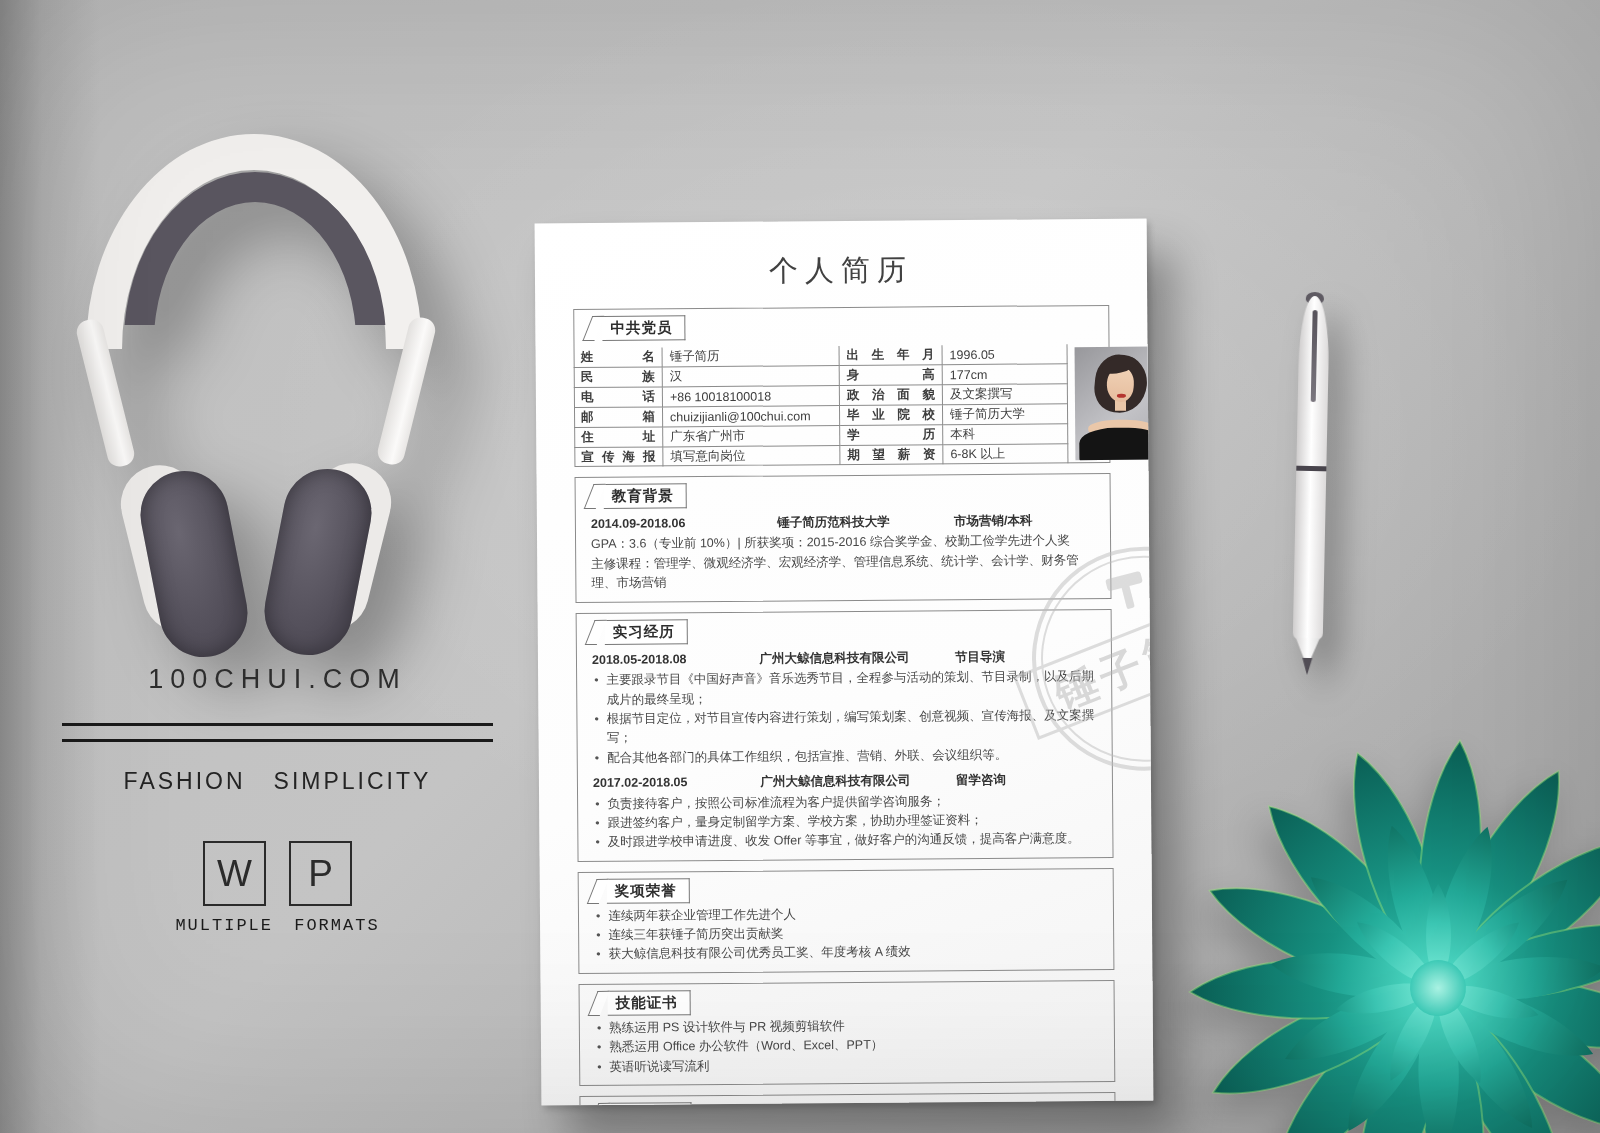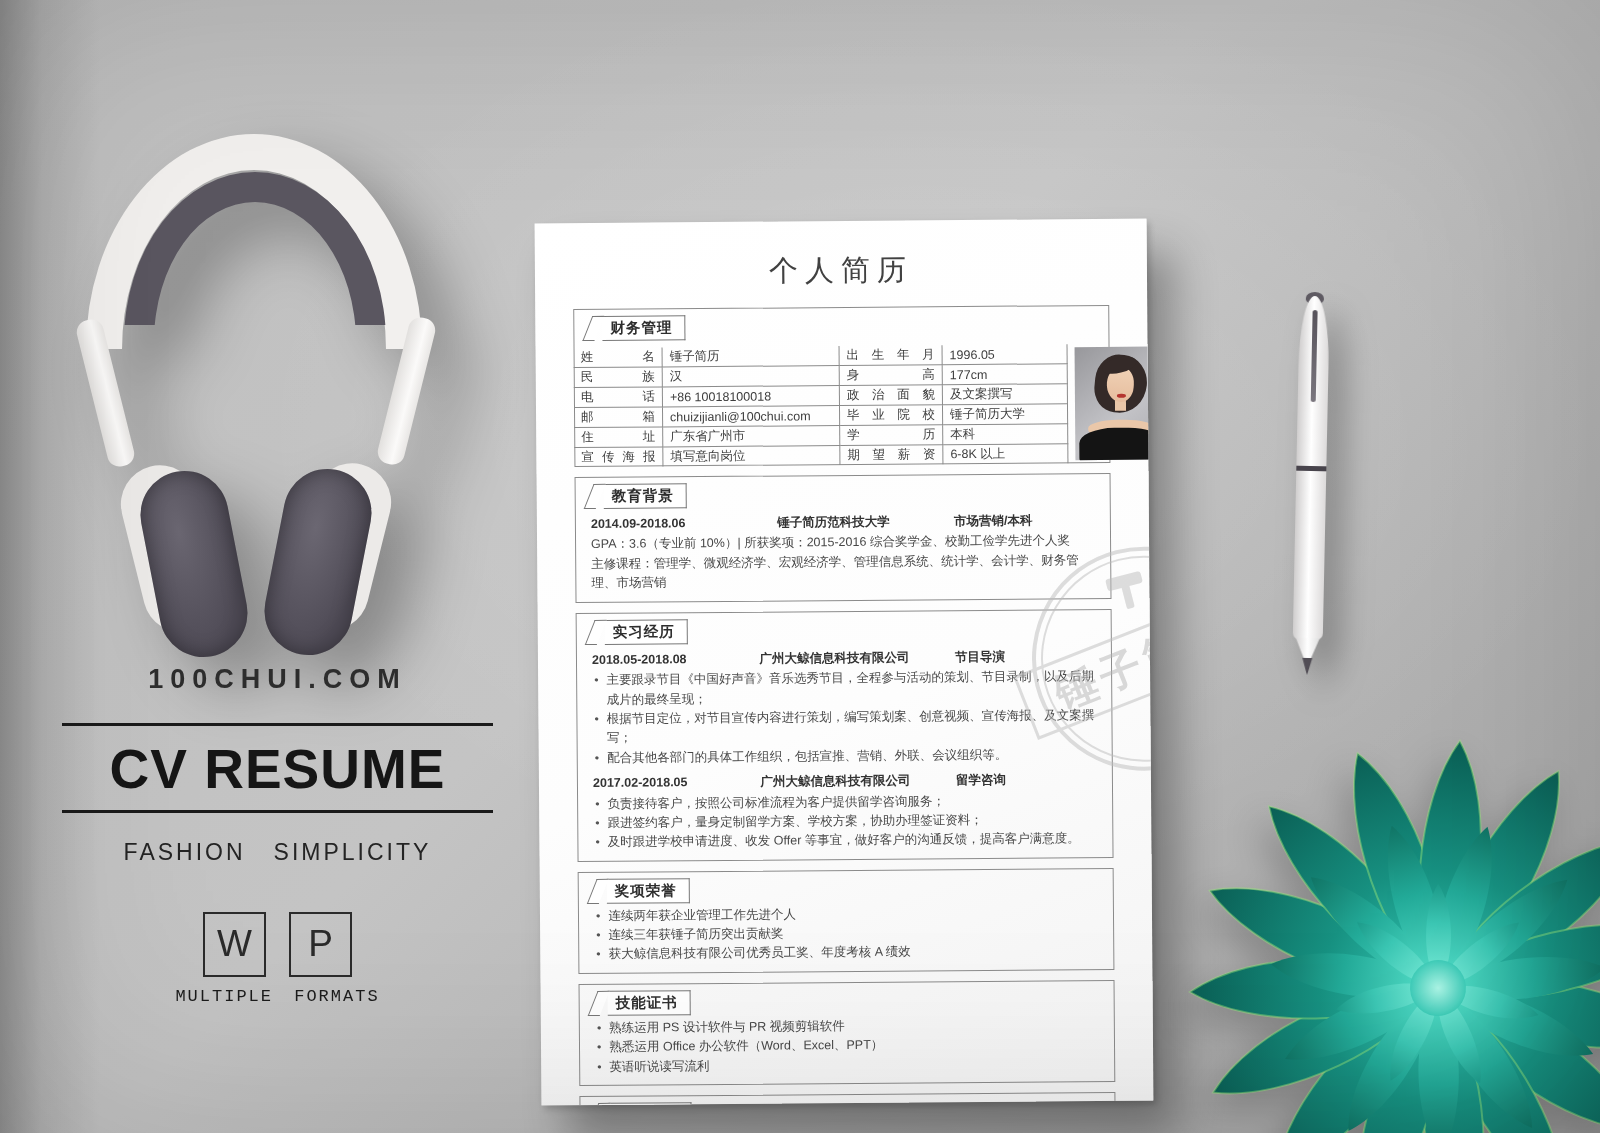--- a/index.html
+++ b/index.html
@@ -21,21 +21,21 @@
   .hp-arm.r{right:26px;top:198px;transform:rotate(14deg);}
   .hp-yoke{position:absolute;width:78px;height:170px;background:#eceae8;border-radius:40px;}
   .hp-yoke.l{left:66px;top:346px;transform:rotate(-14deg);}
   .hp-yoke.r{right:66px;top:344px;transform:rotate(14deg);}
   .hp-cup{position:absolute;width:88px;height:188px;border-radius:46px;background:radial-gradient(ellipse at 40% 32%,#6b6772,#4e4a55 72%);box-shadow:inset 0 0 20px rgba(0,0,0,0.35);}
   .hp-cup.l{left:84px;top:352px;transform:rotate(-11deg);}
   .hp-cup.r{right:84px;top:350px;transform:rotate(11deg);}
 
   
   .brand{position:absolute;left:62px;top:664px;width:431px;text-align:center;color:#222;}
-  .brand .site{font-size:27px;letter-spacing:7px;font-weight:700;color:#2d2d2d;margin-bottom:28px;}
+  .brand .site{font-size:27px;letter-spacing:7px;font-weight:400;color:#2d2d2d;margin-bottom:28px;}
   .brand .rule{height:3px;background:#1a1a1a;margin-bottom:13px;}
   .brand .cv{font-size:55px;font-weight:800;letter-spacing:1px;color:#161616;line-height:1.1;margin-bottom:10px;}
   .brand .tagline{display:flex;justify-content:center;gap:28px;font-size:23px;letter-spacing:3px;font-weight:500;color:#242424;margin:26px 0 46px;}
   .brand .badges{display:flex;justify-content:center;gap:23px;margin-bottom:10px;}
   .brand .badge{width:59px;height:61px;border:2px solid #2b2b2b;display:flex;align-items:center;justify-content:center;font-size:37px;color:#2b2b2b;}
   .brand .formats{font-size:17px;letter-spacing:2px;word-spacing:9px;font-weight:500;color:#1b1b1b;font-family:Liberation Mono, monospace;}
 
   
   .pen{position:absolute;left:1294px;top:292px;width:34px;height:384px;transform:rotate(1.2deg);filter:drop-shadow(16px 20px 16px rgba(0,0,0,0.30));}
   .pen-cap-top{position:absolute;top:0;left:8px;width:18px;height:12px;background:#5e5a62;border-radius:50% 50% 40% 40%;}
@@ -64,21 +64,21 @@
   .hs{flex:1;text-align:center;}
   .hm{width:168px;padding-left:26px;box-sizing:border-box;}
   .line{line-height:1.56;}
   .bullet{display:flex;line-height:1.55;}
   .bullet::before{content:"•";margin:0 8px 0 2px;color:#555;}
   .job2{margin-top:6px;}
 
   
   table.basic{width:calc(100% + 2px);margin:5px -1px -1px -1px;border-collapse:collapse;border-style:hidden;table-layout:fixed;}
   table.basic td{border:1px solid #8b8b8b;height:19px;padding:0 7px;font-size:12.5px;color:#3d3d3d;overflow:hidden;white-space:nowrap;}
-  td.lab{font-weight:400;text-align:justify;text-align-last:justify;color:#2f2f2f;}
+  td.lab{font-weight:700;text-align:justify;text-align-last:justify;color:#2f2f2f;}
   .w-lab1{width:74px;}  .w-val1{width:162px;}
   .w-lab2{width:88px;}  .w-val2{width:110px;}
   .w-photo{width:96px;}
   td.photo-cell{padding:2px;}
   .photo{position:relative;width:100%;height:113px;overflow:hidden;background:linear-gradient(140deg,#97979b 0%,#c3c3c7 55%,#a7a7ab 100%);}
   .ph-hair{position:absolute;left:20px;top:8px;width:52px;height:58px;background:#342a28;border-radius:48% 52% 55% 45%;transform:rotate(6deg);}
   .ph-face{position:absolute;left:32px;top:20px;width:27px;height:35px;background:linear-gradient(#f0d2b6,#e6bd9e);border-radius:50% 50% 46% 54%;transform:rotate(5deg);}
   .ph-bang{position:absolute;left:27px;top:11px;width:35px;height:15px;background:#342a28;border-radius:50%;transform:rotate(-14deg);}
   .ph-lips{position:absolute;left:42px;top:47px;width:9px;height:4px;background:#b5352f;border-radius:45%;}
   .ph-neck{position:absolute;left:40px;top:52px;width:11px;height:12px;background:#e9c6a8;}
@@ -104,38 +104,37 @@
     <div class="hp-arm r"></div>
     <div class="hp-yoke l"></div>
     <div class="hp-yoke r"></div>
     <div class="hp-cup l"></div>
     <div class="hp-cup r"></div>
   </div>
 
   <div class="brand">
     <div class="site">100CHUI.COM</div>
     <div class="rule"></div>
-    <div class="cv">CV RESUME</div>
     <div class="rule"></div>
     <div class="tagline">
       <span>FASHION</span>
       <span>SIMPLICITY</span>
     </div>
     <div class="badges">
       <div class="badge">W</div>
       <div class="badge">P</div>
     </div>
     <div class="formats">MULTIPLE FORMATS</div>
   </div>
 
   <div class="paper">
     <div class="r-title">个人简历</div>
 
     <div class="section">
-      <span class="tab">财务管理</span>
+      <span class="tab">中共党员</span>
       <table class="basic">
         <tbody>
             <tr>
           <td class="lab w-lab1">姓名</td>
           <td class="w-val1">锤子简历</td>
           <td class="lab w-lab2">出生年月</td>
           <td class="w-val2">1996.05</td>
           <td class="photo-cell w-photo" rowspan="6">
             <div class="photo">
               <div class="ph-hair"></div>

